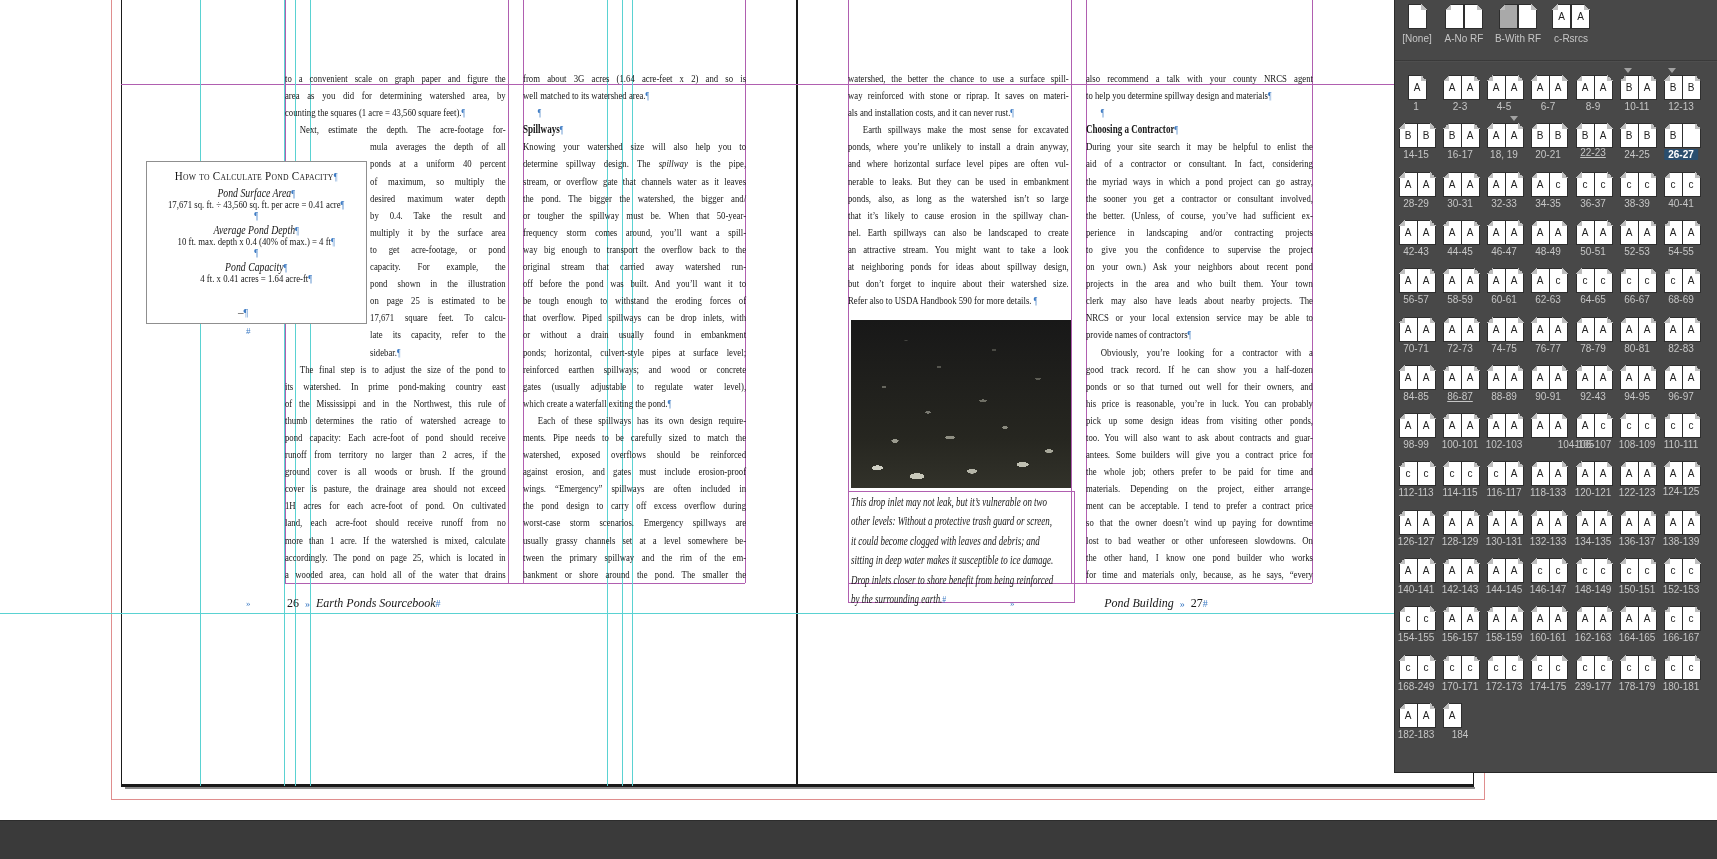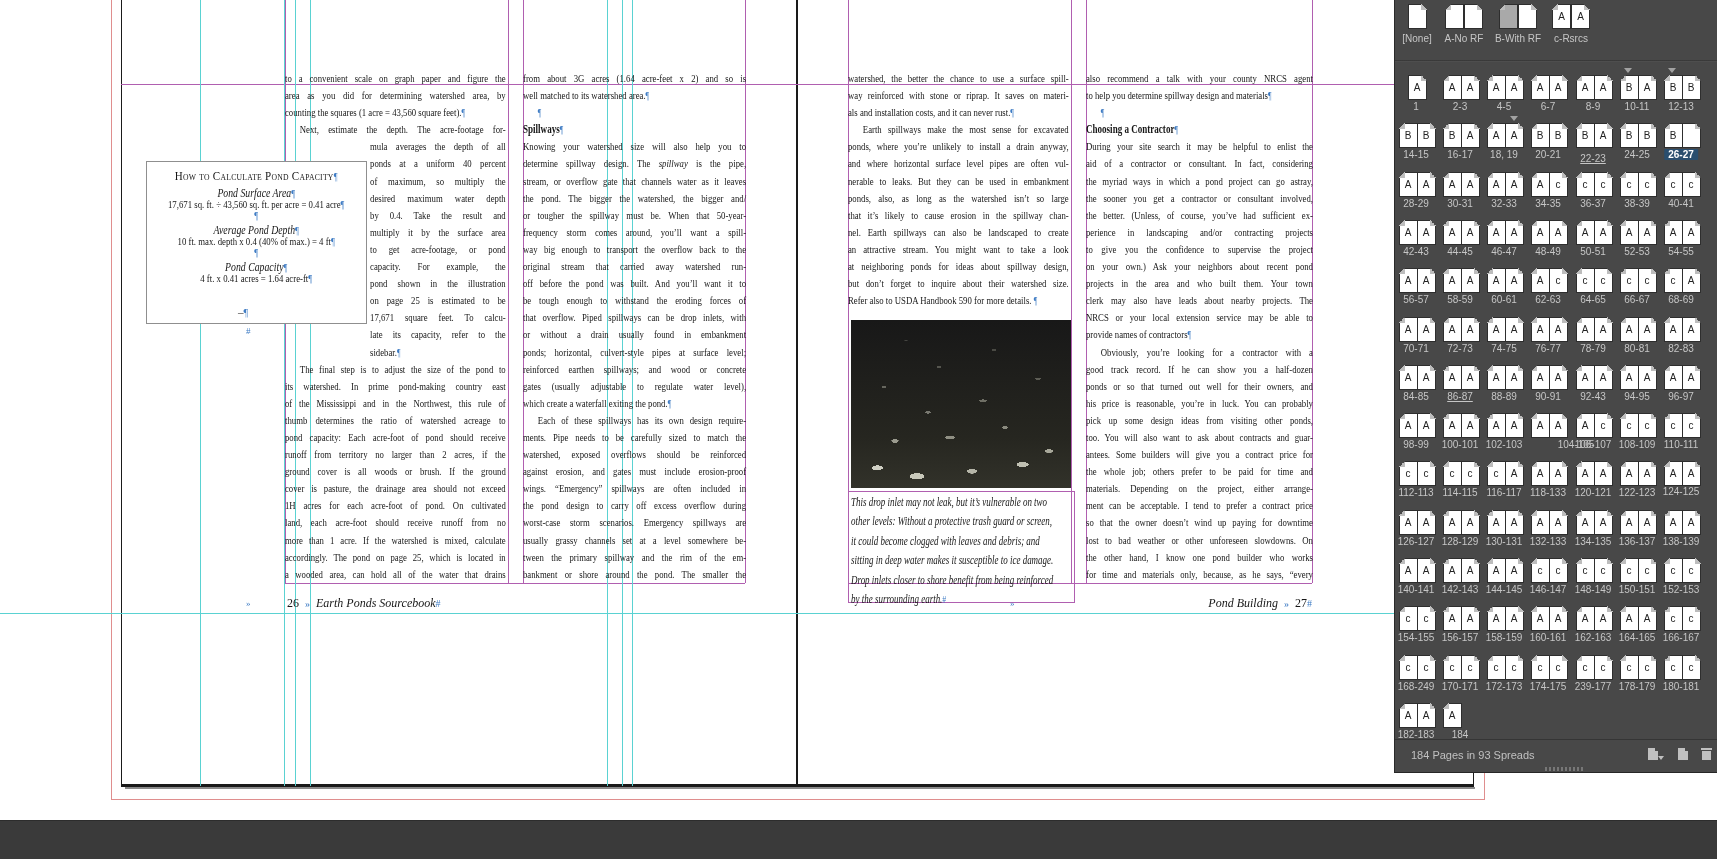--- a/index.html
+++ b/index.html
@@ -272,21 +272,21 @@
         <div class="capline">This drop inlet may not leak, but it’s vulnerable on two</div>
         <div class="capline">other levels: Without a protective trash guard or screen,</div>
         <div class="capline">it could become clogged with leaves and debris; and</div>
         <div class="capline">sitting in deep water makes it susceptible to ice damage.</div>
         <div class="capline">Drop inlets closer to shore benefit from being reinforced</div>
         <div class="capline">by the surrounding earth.<span class="hid">#</span></div>
       </div>
     </div>
 
   <div class="footer" id="footer-left" style="left:287px">26&nbsp;&nbsp;<span class="hid">»</span>&nbsp;&nbsp;<i>Earth Ponds Sourcebook</i><span class="hid">#</span></div>
-  <div class="footer" id="footer-right" style="left:1090px;width:222px;text-align:right"><i>Pond Building</i>&nbsp;&nbsp;<span class="hid">»</span>&nbsp;&nbsp;27<span class="hid">#</span></div>
+  <div class="footer" id="footer-right" style="left:1045px;width:222px;text-align:center"><i>Pond Building</i>&nbsp;&nbsp;<span class="hid">»</span>&nbsp;&nbsp;27<span class="hid">#</span></div>
 
   <div class="mark" style="left:246px;top:598px">»</div>
   <div class="mark" style="left:1010px;top:598px">»</div>
   <div class="mark" style="left:238px;top:306px;color:#161616;font-size:11px">–<span class="hid">¶</span></div>
   <div class="mark" style="left:246px;top:326px">#</div>
 
   <div id="pages-panel">
     <div id="masters">
         <div class="pg" style="left: 13px; top: 4px;">
           <div class="fold r"></div>
@@ -342,21 +342,21 @@
         <div class="sp-label" style="left: 65px; top: 149.3px;">16-17</div>
         <div class="pg" style="left: 91.5px; top: 123.3px;">A<div class="fold l"></div></div>
         <div class="pg" style="left: 109.5px; top: 123.3px;">A<div class="fold r"></div></div>
         <div class="sect" style="left: 115px; top: 116.3px;"></div>
         <div class="sp-label" style="left: 109px; top: 149.3px;">18, 19</div>
         <div class="pg" style="left: 135.5px; top: 123.3px;">B<div class="fold l"></div></div>
         <div class="pg" style="left: 153.5px; top: 123.3px;">B<div class="fold r"></div></div>
         <div class="sp-label" style="left: 153px; top: 149.3px;">20-21</div>
         <div class="pg" style="left: 180.5px; top: 123.3px;">B<div class="fold l"></div></div>
         <div class="pg" style="left: 198.5px; top: 123.3px;">A<div class="fold r"></div></div>
-        <div class="sp-label" style="left: 198px; top: 153px; text-decoration: underline;">22-23</div>
+        <div class="sp-label" style="left: 198px; top: 147px; text-decoration: underline;">22-23</div>
         <div class="pg" style="left: 224.5px; top: 123.3px;">B<div class="fold l"></div></div>
         <div class="pg" style="left: 242.5px; top: 123.3px;">B<div class="fold r"></div></div>
         <div class="sp-label" style="left: 242px; top: 149.3px;">24-25</div>
         <div class="pg" style="left: 268.5px; top: 123.3px;">B<div class="fold l"></div></div>
         <div class="pg" style="left: 286.5px; top: 123.3px;">
           <div class="fold r"></div>
         </div>
         <div class="sp-label sel" style="left: 286px; top: 149.3px;">26-27</div>
         <div class="pg" style="left: 3.5px; top: 171.6px;">A<div class="fold l"></div></div>
         <div class="pg" style="left: 21.5px; top: 171.6px;">A<div class="fold r"></div></div>
@@ -588,33 +588,16 @@
         <div class="sp-label" style="left: 242px; top: 680.6px;">178-179</div>
         <div class="pg" style="left: 268.5px; top: 654.6px;">c<div class="fold l"></div></div>
         <div class="pg" style="left: 286.5px; top: 654.6px;">c<div class="fold r"></div></div>
         <div class="sp-label" style="left: 286px; top: 680.6px;">180-181</div>
         <div class="pg" style="left: 3.5px; top: 702.9px;">A<div class="fold l"></div></div>
         <div class="pg" style="left: 21.5px; top: 702.9px;">A<div class="fold r"></div></div>
         <div class="sp-label" style="left: 21px; top: 728.9px;">182-183</div>
         <div class="pg" style="left: 47.5px; top: 702.9px;">A<div class="fold l"></div></div>
         <div class="sp-label" style="left: 65px; top: 728.9px;">184</div>
       </div>
-    <div id="panel-status">
-      <div id="status-text">184 Pages in 93 Spreads</div>
-      <div class="sicon" style="left:253px">
-        <div class="ic-page"></div>
-          <div class="ic-arrow"></div>
-      </div>
-      <div class="sicon" style="left:283px">
-        <div class="ic-page"></div>
-      </div>
-      <div class="sicon" style="left:306px">
-        <div class="ic-trash">
-            <div class="lid"></div>
-            <div class="can"></div>
-          </div>
-      </div>
-      <div id="grip"></div>
-    </div>
   </div>
 
   <div id="bottom-strip"></div>
 </div>
 
 </body></html>

